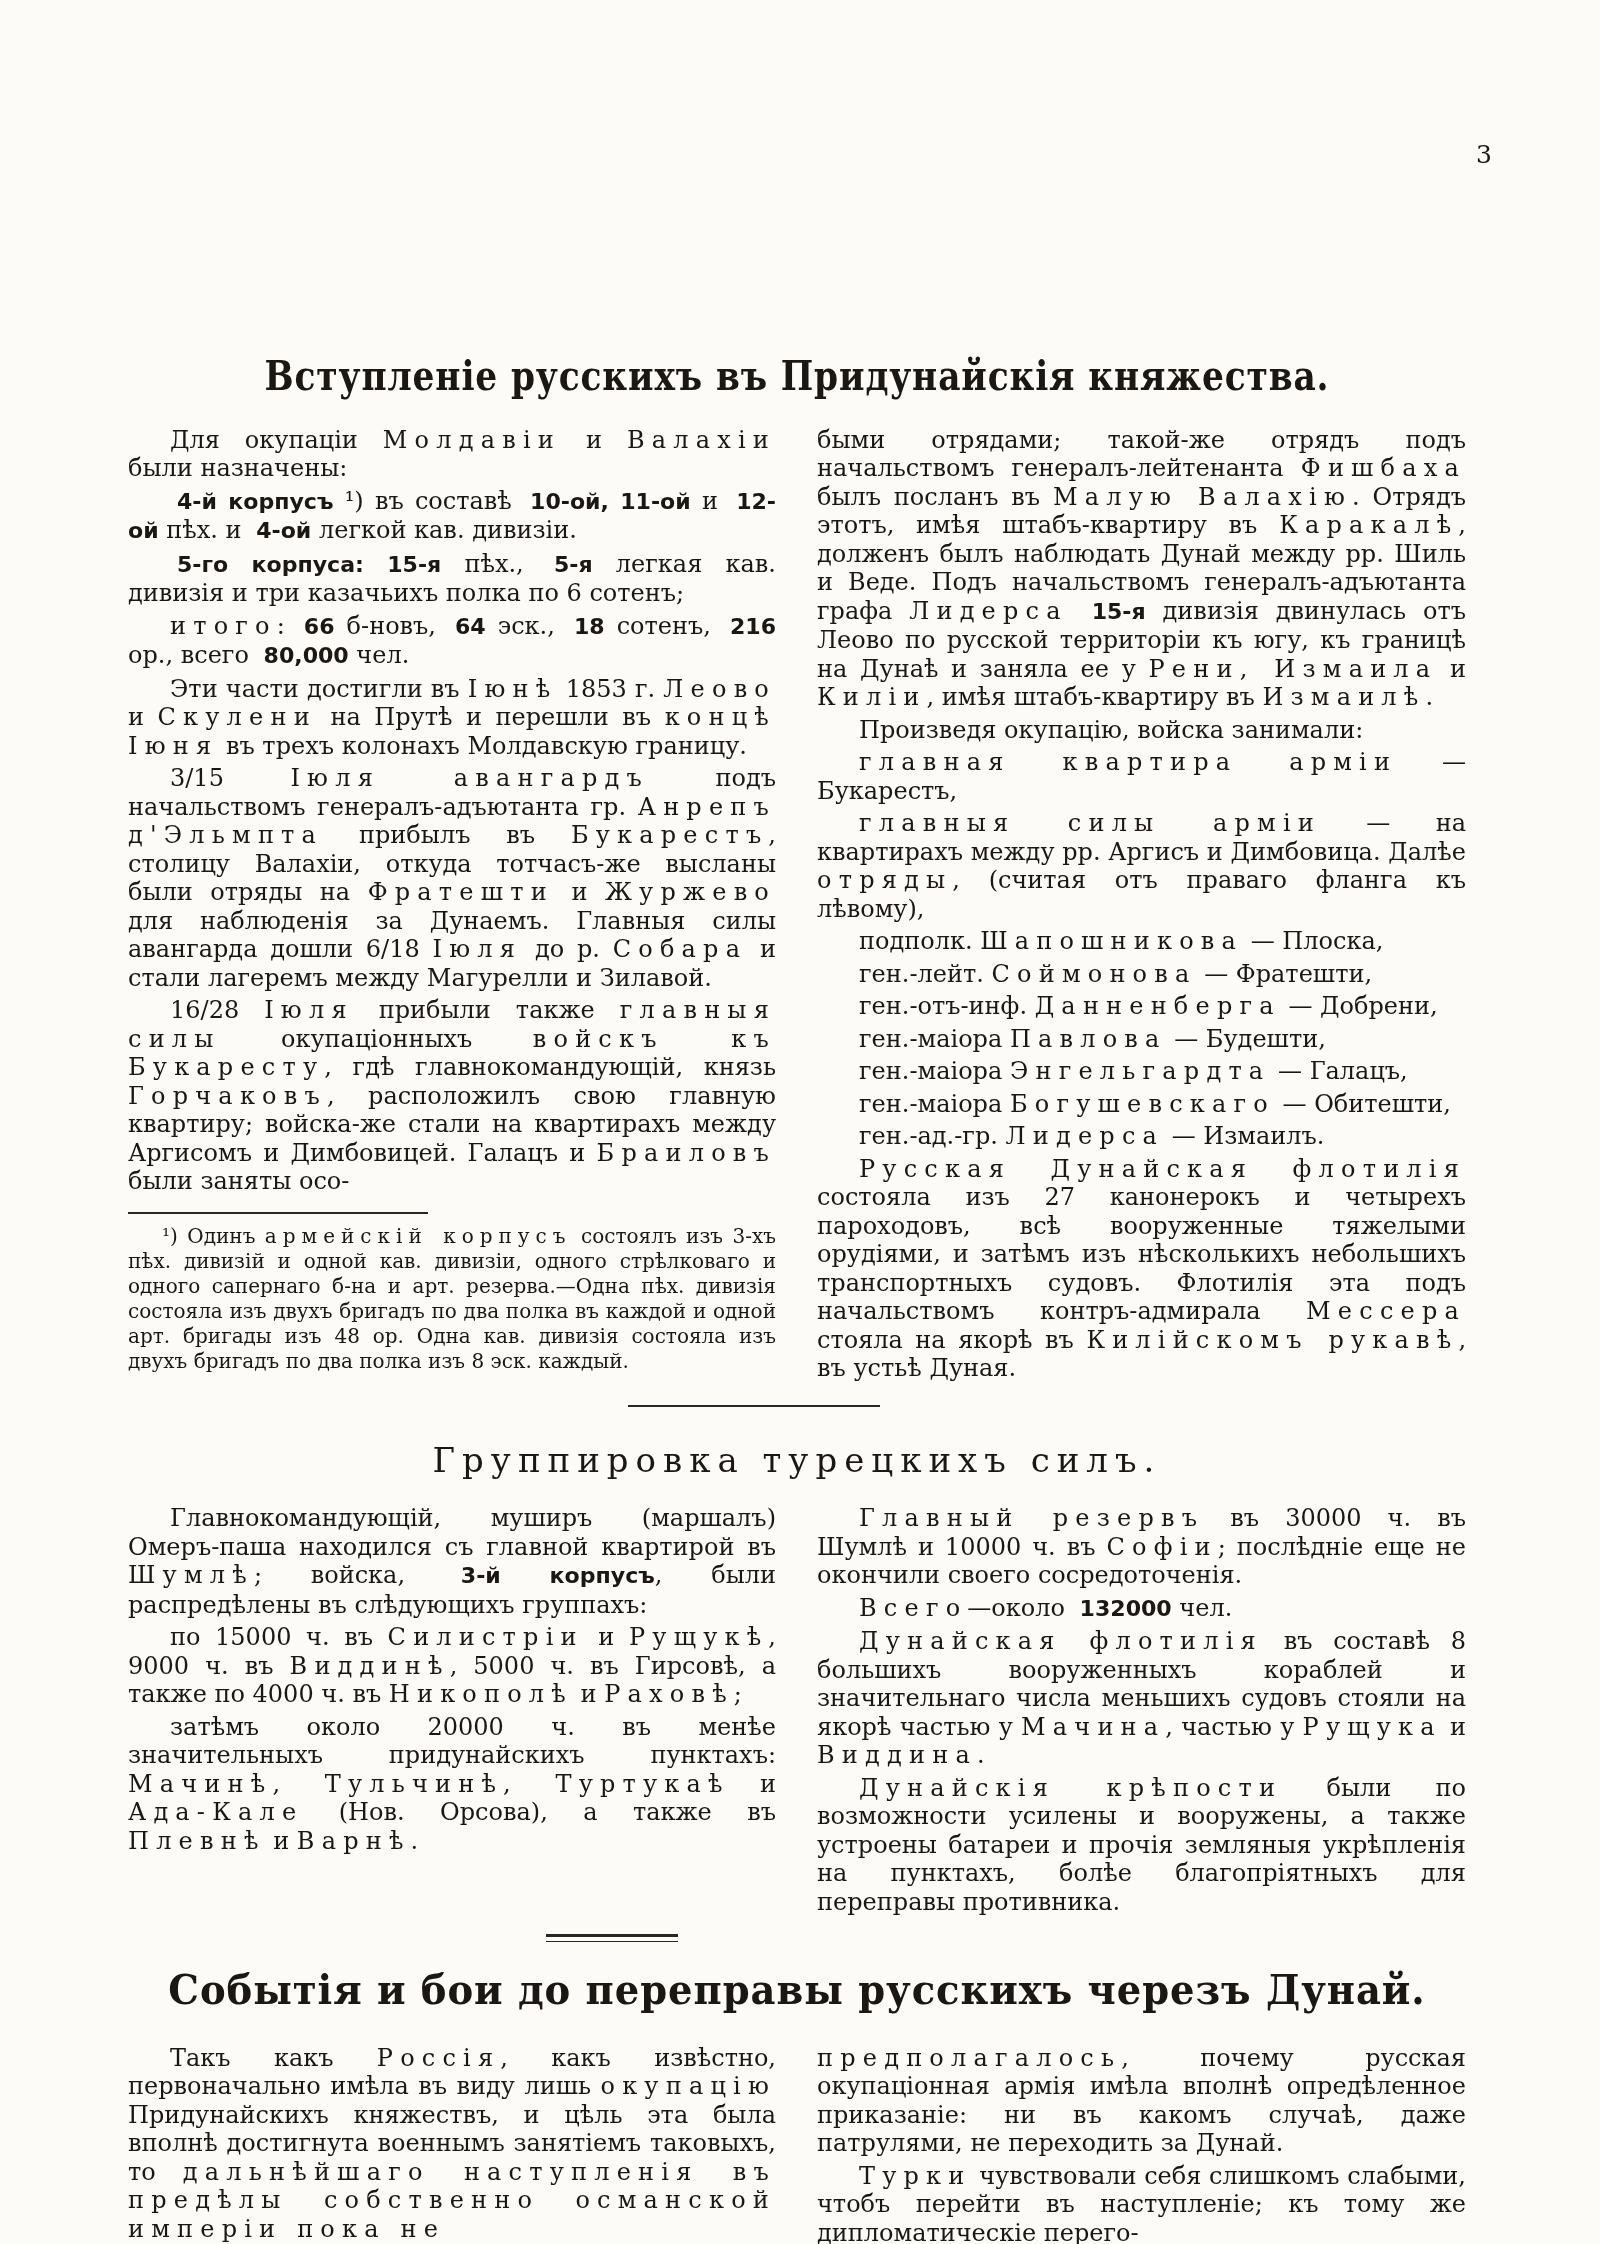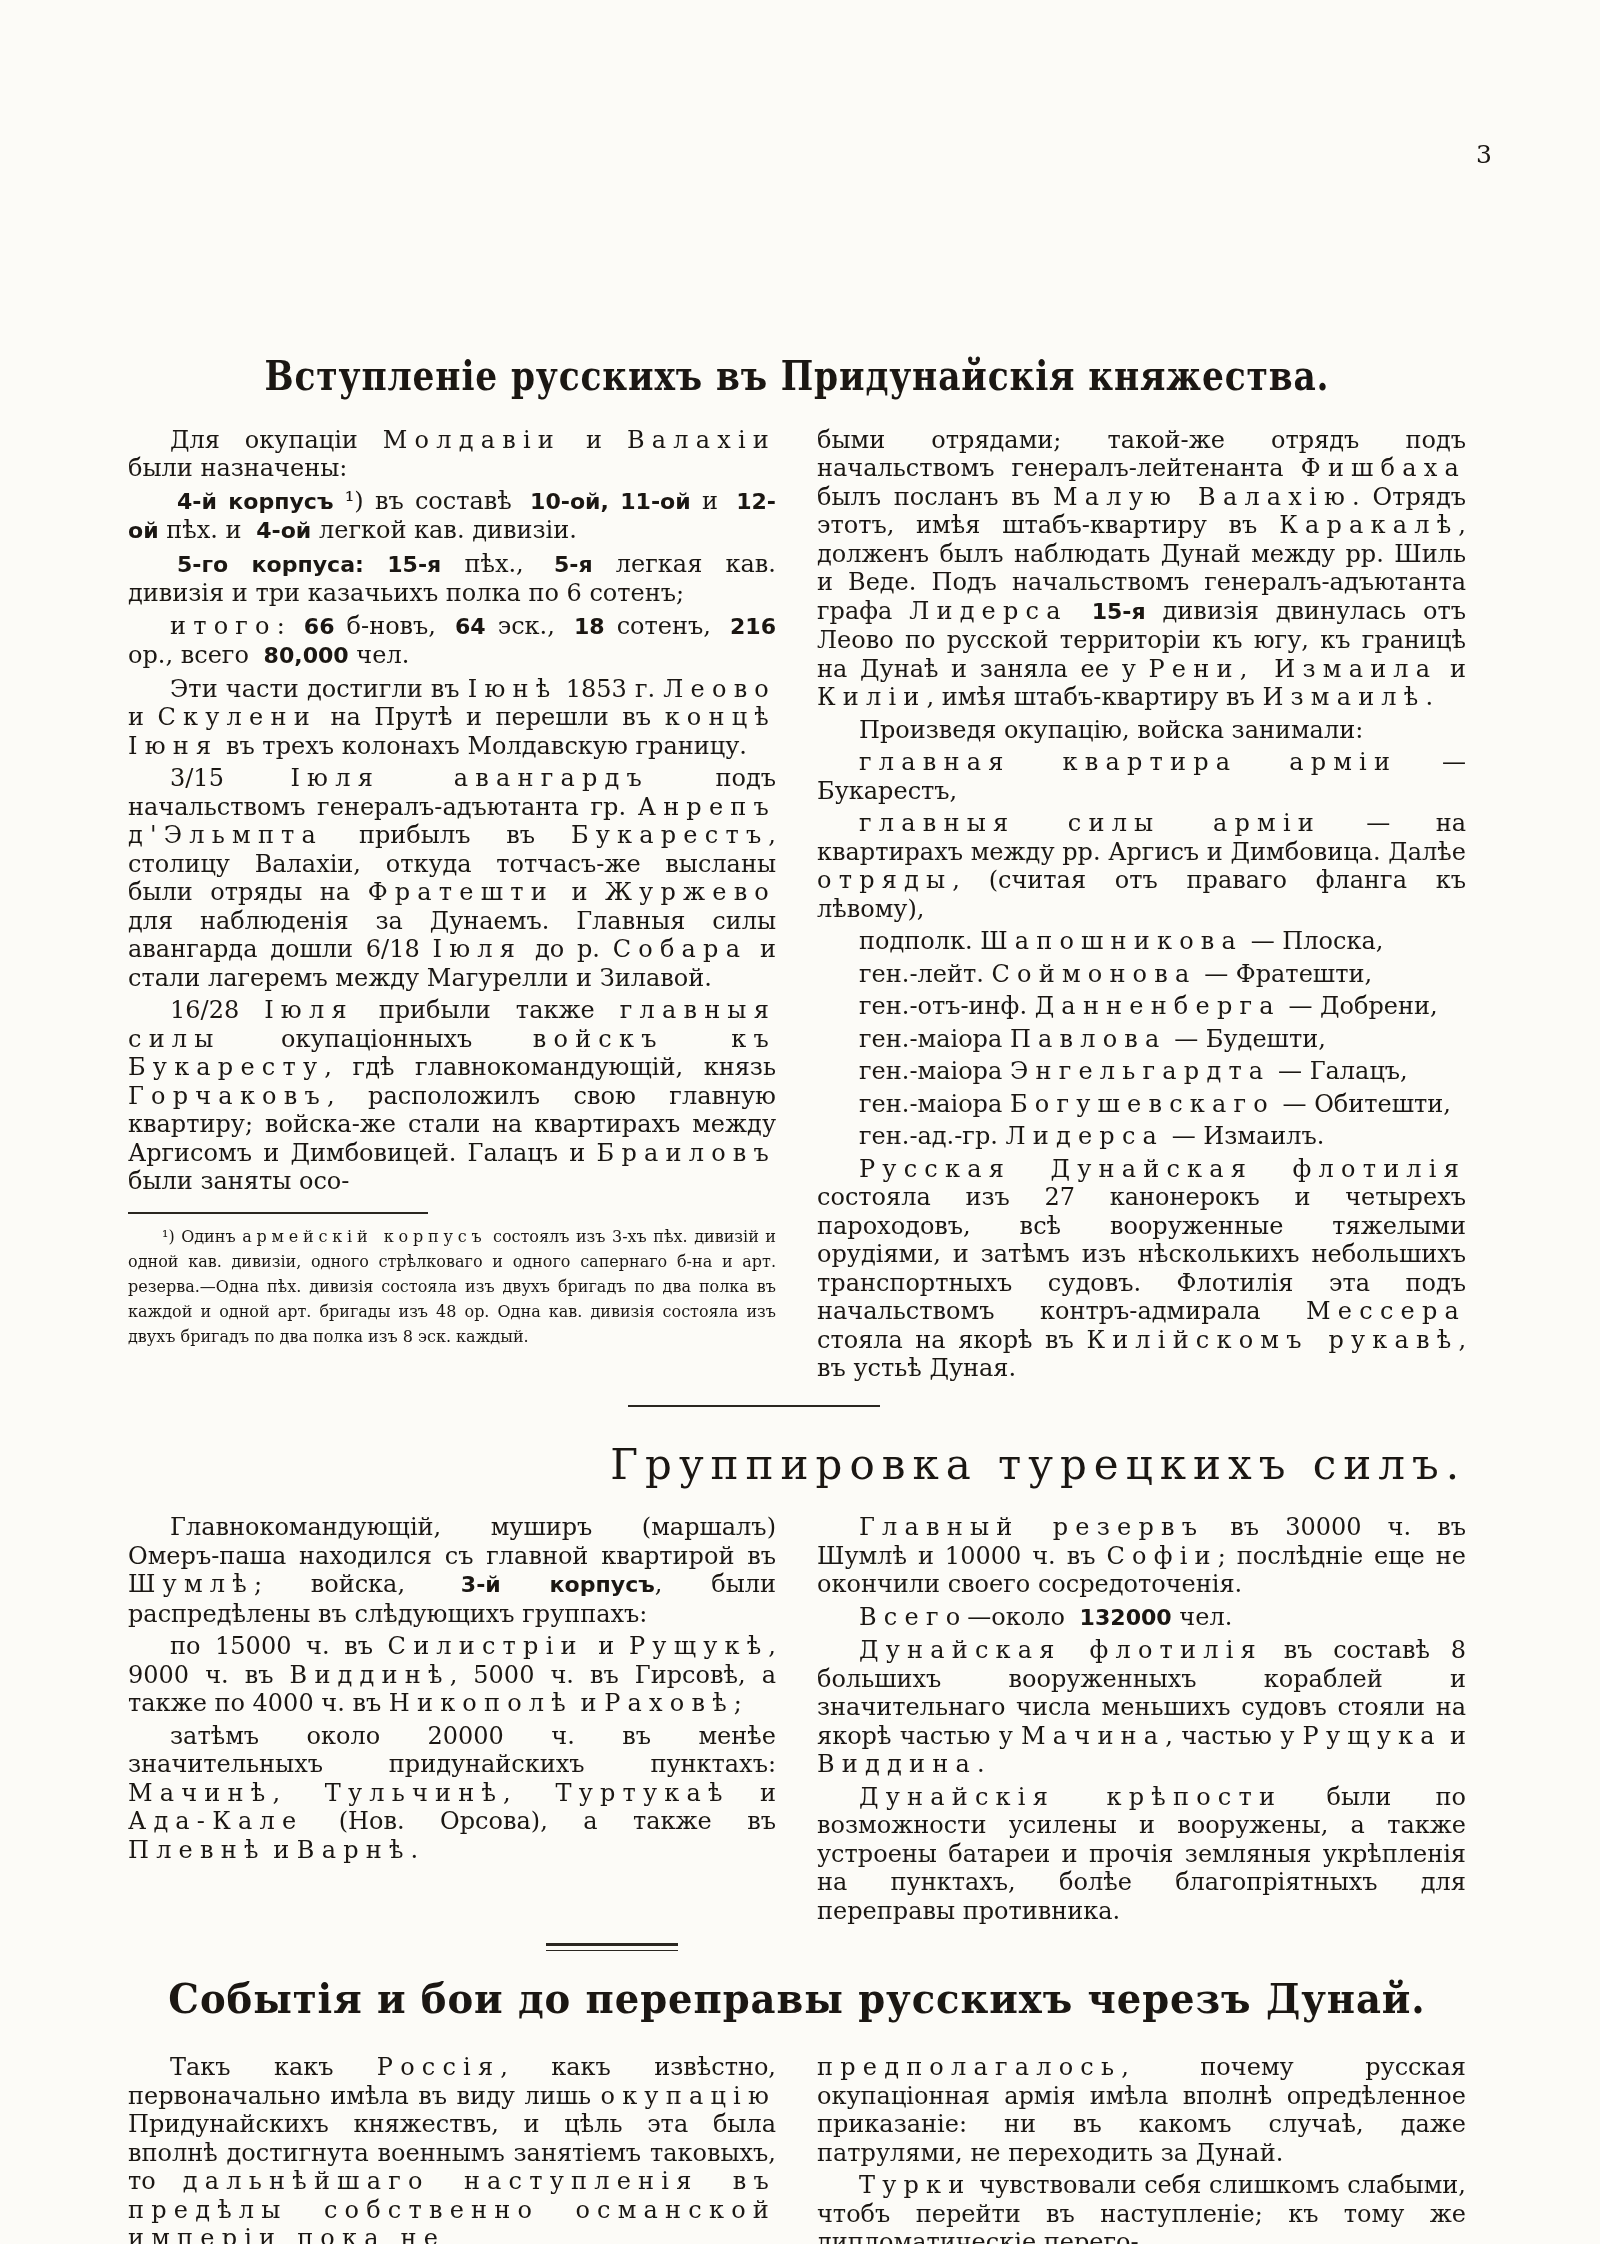--- a/index.html
+++ b/index.html
@@ -20,43 +20,43 @@
     position:absolute;left:128px;top:354px;width:1338px;
   }
   .title{
     margin:0;text-align:center;
     font-weight:bold;font-size:41px;line-height:1.12;
     letter-spacing:1px;
   }
   .title1{transform:scaleX(.84);}
   .title3{transform:scaleX(.94);margin-top:26px;}
   .title2{
-    margin:34px 0 0;text-align:right;
-    font-weight:normal;font-size:42px;line-height:1.15;
+    margin:34px 0 0;text-align:center;
+    font-weight:normal;font-size:34px;line-height:1.15;
     letter-spacing:7px;
   }
   .row{display:flex;align-items:flex-start;}
   .row1{margin-top:26px;}
   .row2{margin-top:24px;}
   .row3{margin-top:30px;}
   .col{
     width:648px;
     font-size:24px;line-height:28.5px;
     text-align:justify;
   }
   .col.right{width:649px;}
   .vr{width:41px;display:flex;justify-content:center;}
   .vr::before{content:"";width:1px;background:rgba(45,40,35,.7);}
   .para{margin:4px 0 0;}
   .para:first-child{margin-top:0;}
   .ind{text-indent:42px;}
   .sp{letter-spacing:.30em;}
   .b{font-family:"DejaVu Sans", sans-serif;font-weight:bold;font-size:.92em;margin-left:7px;}
   .fnrule{width:300px;border-top:2px solid #2a2620;margin-top:16px;}
-  .footnote{font-size:16px;line-height:25px;margin-top:10px;text-align:justify;}
+  .footnote{font-size:20px;line-height:25px;margin-top:10px;text-align:justify;}
   .footnote .ind{text-indent:34px;}
   .divider1{width:252px;height:0;border-top:2px solid #2a2620;margin:22px 0 0 500px;}
   .divider2{width:132px;height:4px;border-top:3px solid #2a2620;border-bottom:1px solid #2a2620;margin:18px 0 0 418px;}
 </style>
 </head>
 <body>
 
 <div class="page">
   <div class="pagenum">3</div>
 

